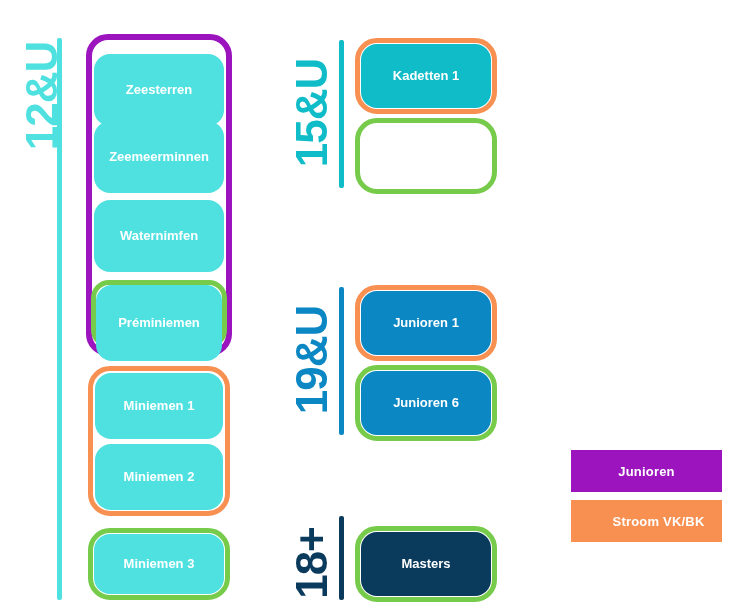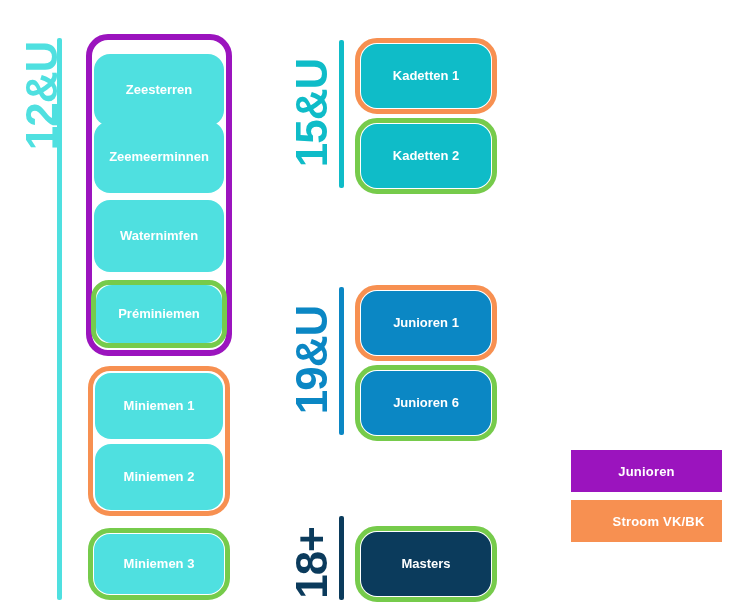--- a/index.html
+++ b/index.html
@@ -100,21 +100,21 @@
 
   <div class="box" style="left:94px; top:121px; width:130px; height:72px; background:#4FE0E0; font-size:13px;">
     <span>Zeemeerminnen</span>
   </div>
 
   <div class="box" style="left:94px; top:200px; width:130px; height:72px; background:#4FE0E0; font-size:13px;">
     <span>Waternimfen</span>
   </div>
 
   <div class="frame" style="left:91px; top:280px; width:136px; height:68px; border-width:5px; border-color:#76CB4B; border-radius:18px;"></div>
-  <div class="box" style="left:96px; top:285px; width:126px; height:58px; background:#4FE0E0; font-size:13px;">
+  <div class="box" style="left:96px; top:285px; width:126px; height:76px; background:#4FE0E0; font-size:13px;">
     <span>Préminiemen</span>
   </div>
 
   <div class="frame" style="left:88px; top:366px; width:142px; height:150px; border-width:5px; border-color:#F79051;"></div>
 
   <div class="box" style="left:95px; top:373px; width:128px; height:66px; background:#4FE0E0; font-size:13px;">
     <span>Miniemen 1</span>
   </div>
 
   <div class="box" style="left:95px; top:444px; width:128px; height:66px; background:#4FE0E0; font-size:13px;">
@@ -129,23 +129,20 @@
   <div class="age-label" style="left:240px; top:90px; width:146px; height:46px; font-size:44px; color:#0FBCC8;">15&amp;U</div>
 
   <div class="divider" style="left:339px; top:40px; width:5px; height:148px; background:#0FBCC8;"></div>
 
   <div class="frame" style="left:355px; top:38px; width:142px; height:76px; border-width:5px; border-color:#F79051;"></div>
   <div class="box" style="left:361px; top:44px; width:130px; height:64px; background:#0FBCC8; font-size:13px;">
     <span>Kadetten 1</span>
   </div>
 
   <div class="frame" style="left:355px; top:118px; width:142px; height:76px; border-width:5px; border-color:#76CB4B;"></div>
-  <div class="box" style="left:361px; top:124px; width:130px; height:64px; background:#0FBCC8; font-size:13px;">
-    <span>Kadetten 2</span>
-  </div>
 
   <div class="age-label" style="left:240px; top:337px; width:146px; height:46px; font-size:44px; color:#0B87C4;">19&amp;U</div>
 
   <div class="divider" style="left:339px; top:287px; width:5px; height:148px; background:#0B87C4;"></div>
 
   <div class="frame" style="left:355px; top:285px; width:142px; height:76px; border-width:5px; border-color:#F79051;"></div>
   <div class="box" style="left:361px; top:291px; width:130px; height:64px; background:#0B87C4; font-size:13px;">
     <span>Junioren 1</span>
   </div>
 

